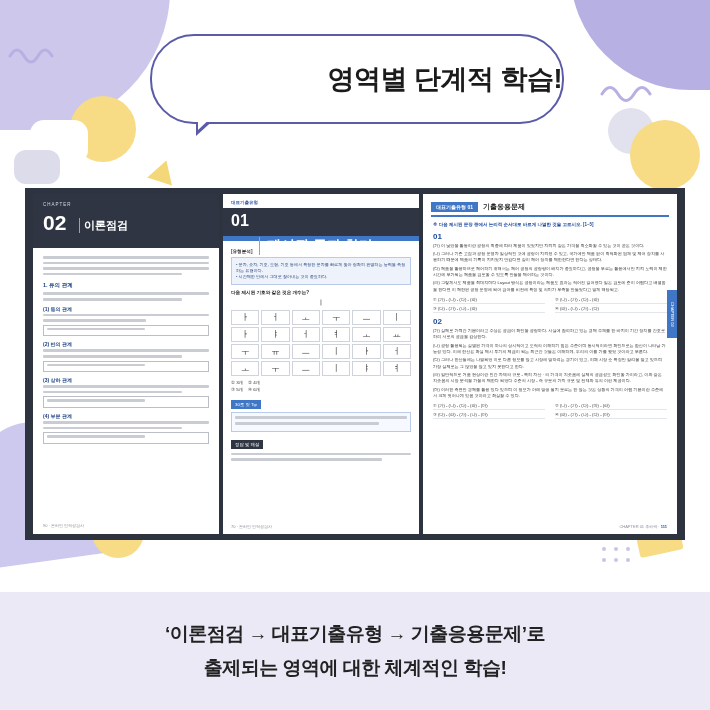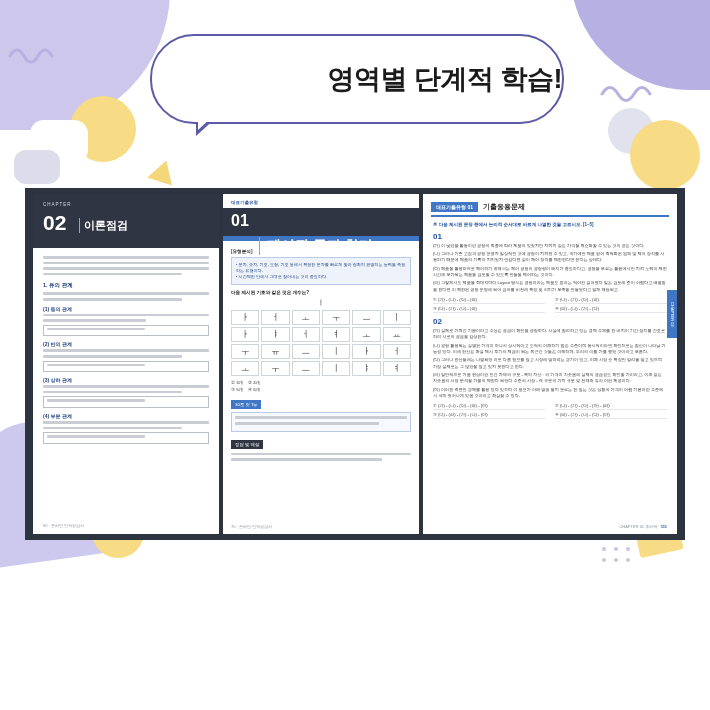--- a/index.html
+++ b/index.html
@@ -370,14 +370,18 @@
         <div class="sidetab">CHAPTER 02</div>
         <div class="foot">
           <span>CHAPTER 01 추리력 ·</span>
           <b>111</b>
         </div>
       </div>
 
     </div>
   </div>
 
+  <div class="caption">
+    <div class="l1">‘이론점검 → 대표기출유형 → 기출응용문제’로</div>
+    <div class="l2">출제되는 영역에 대한 체계적인 학습!</div>
+  </div>
 
 </div>
 
 </body></html>

